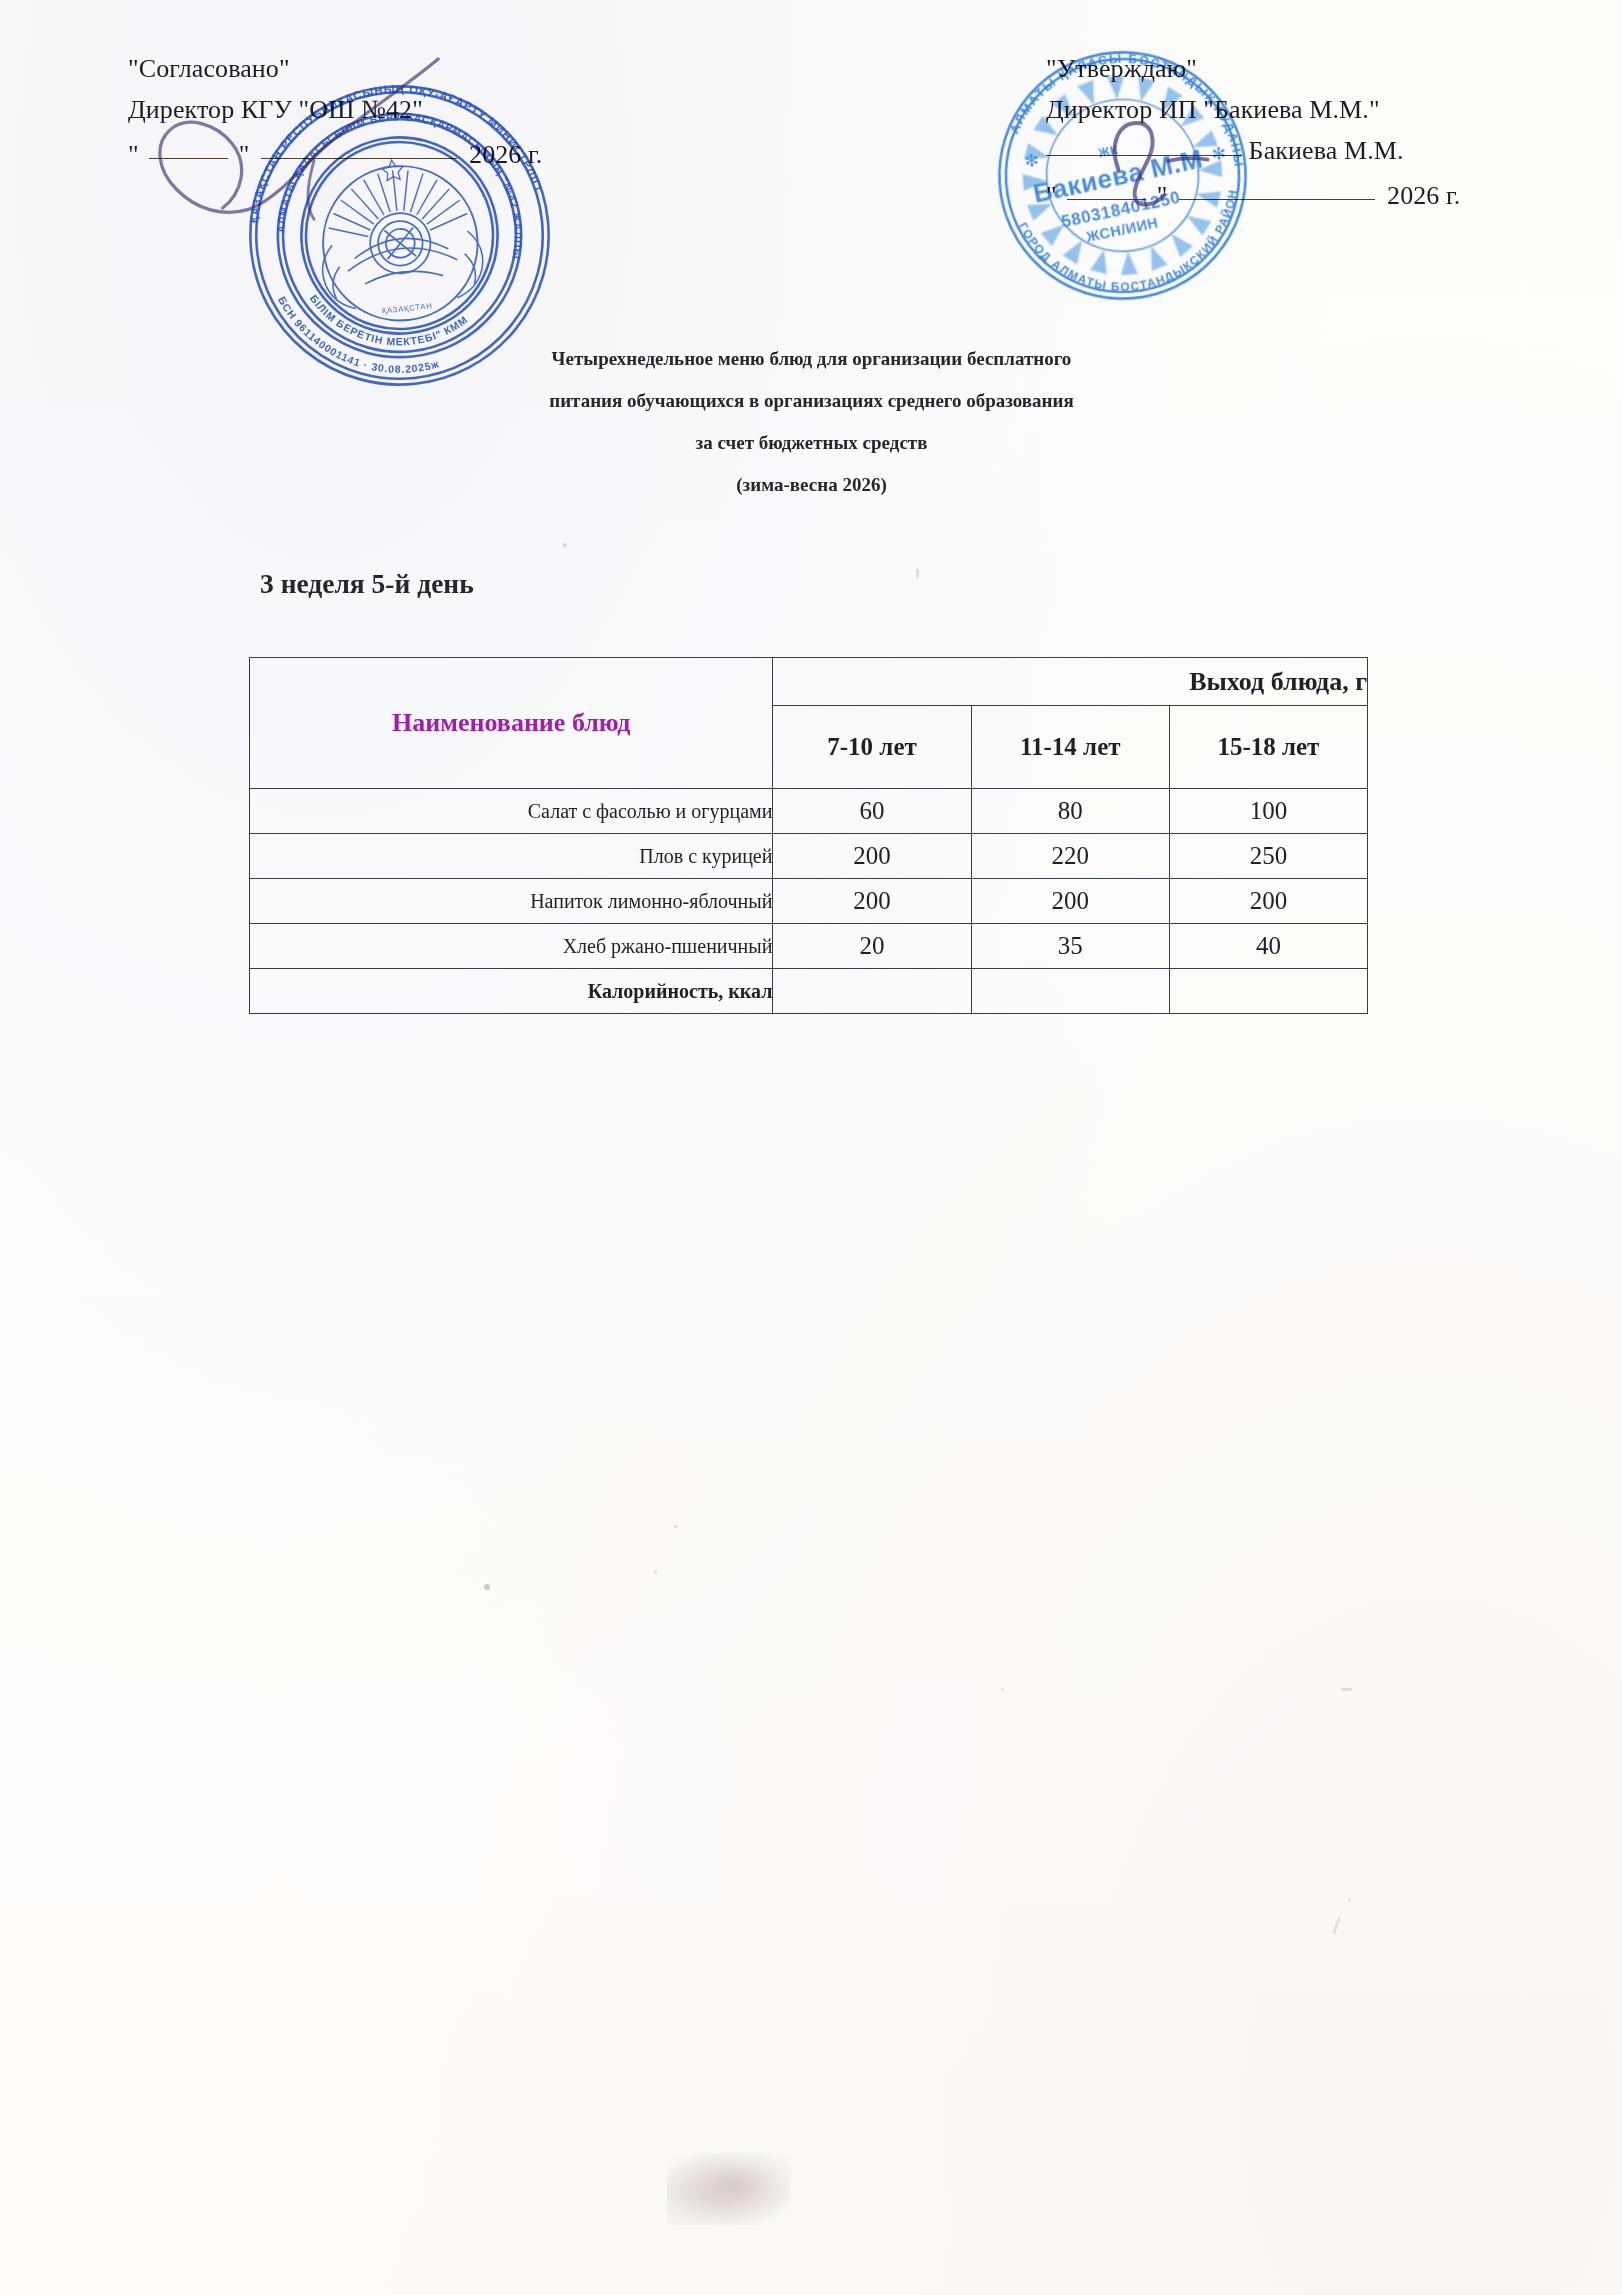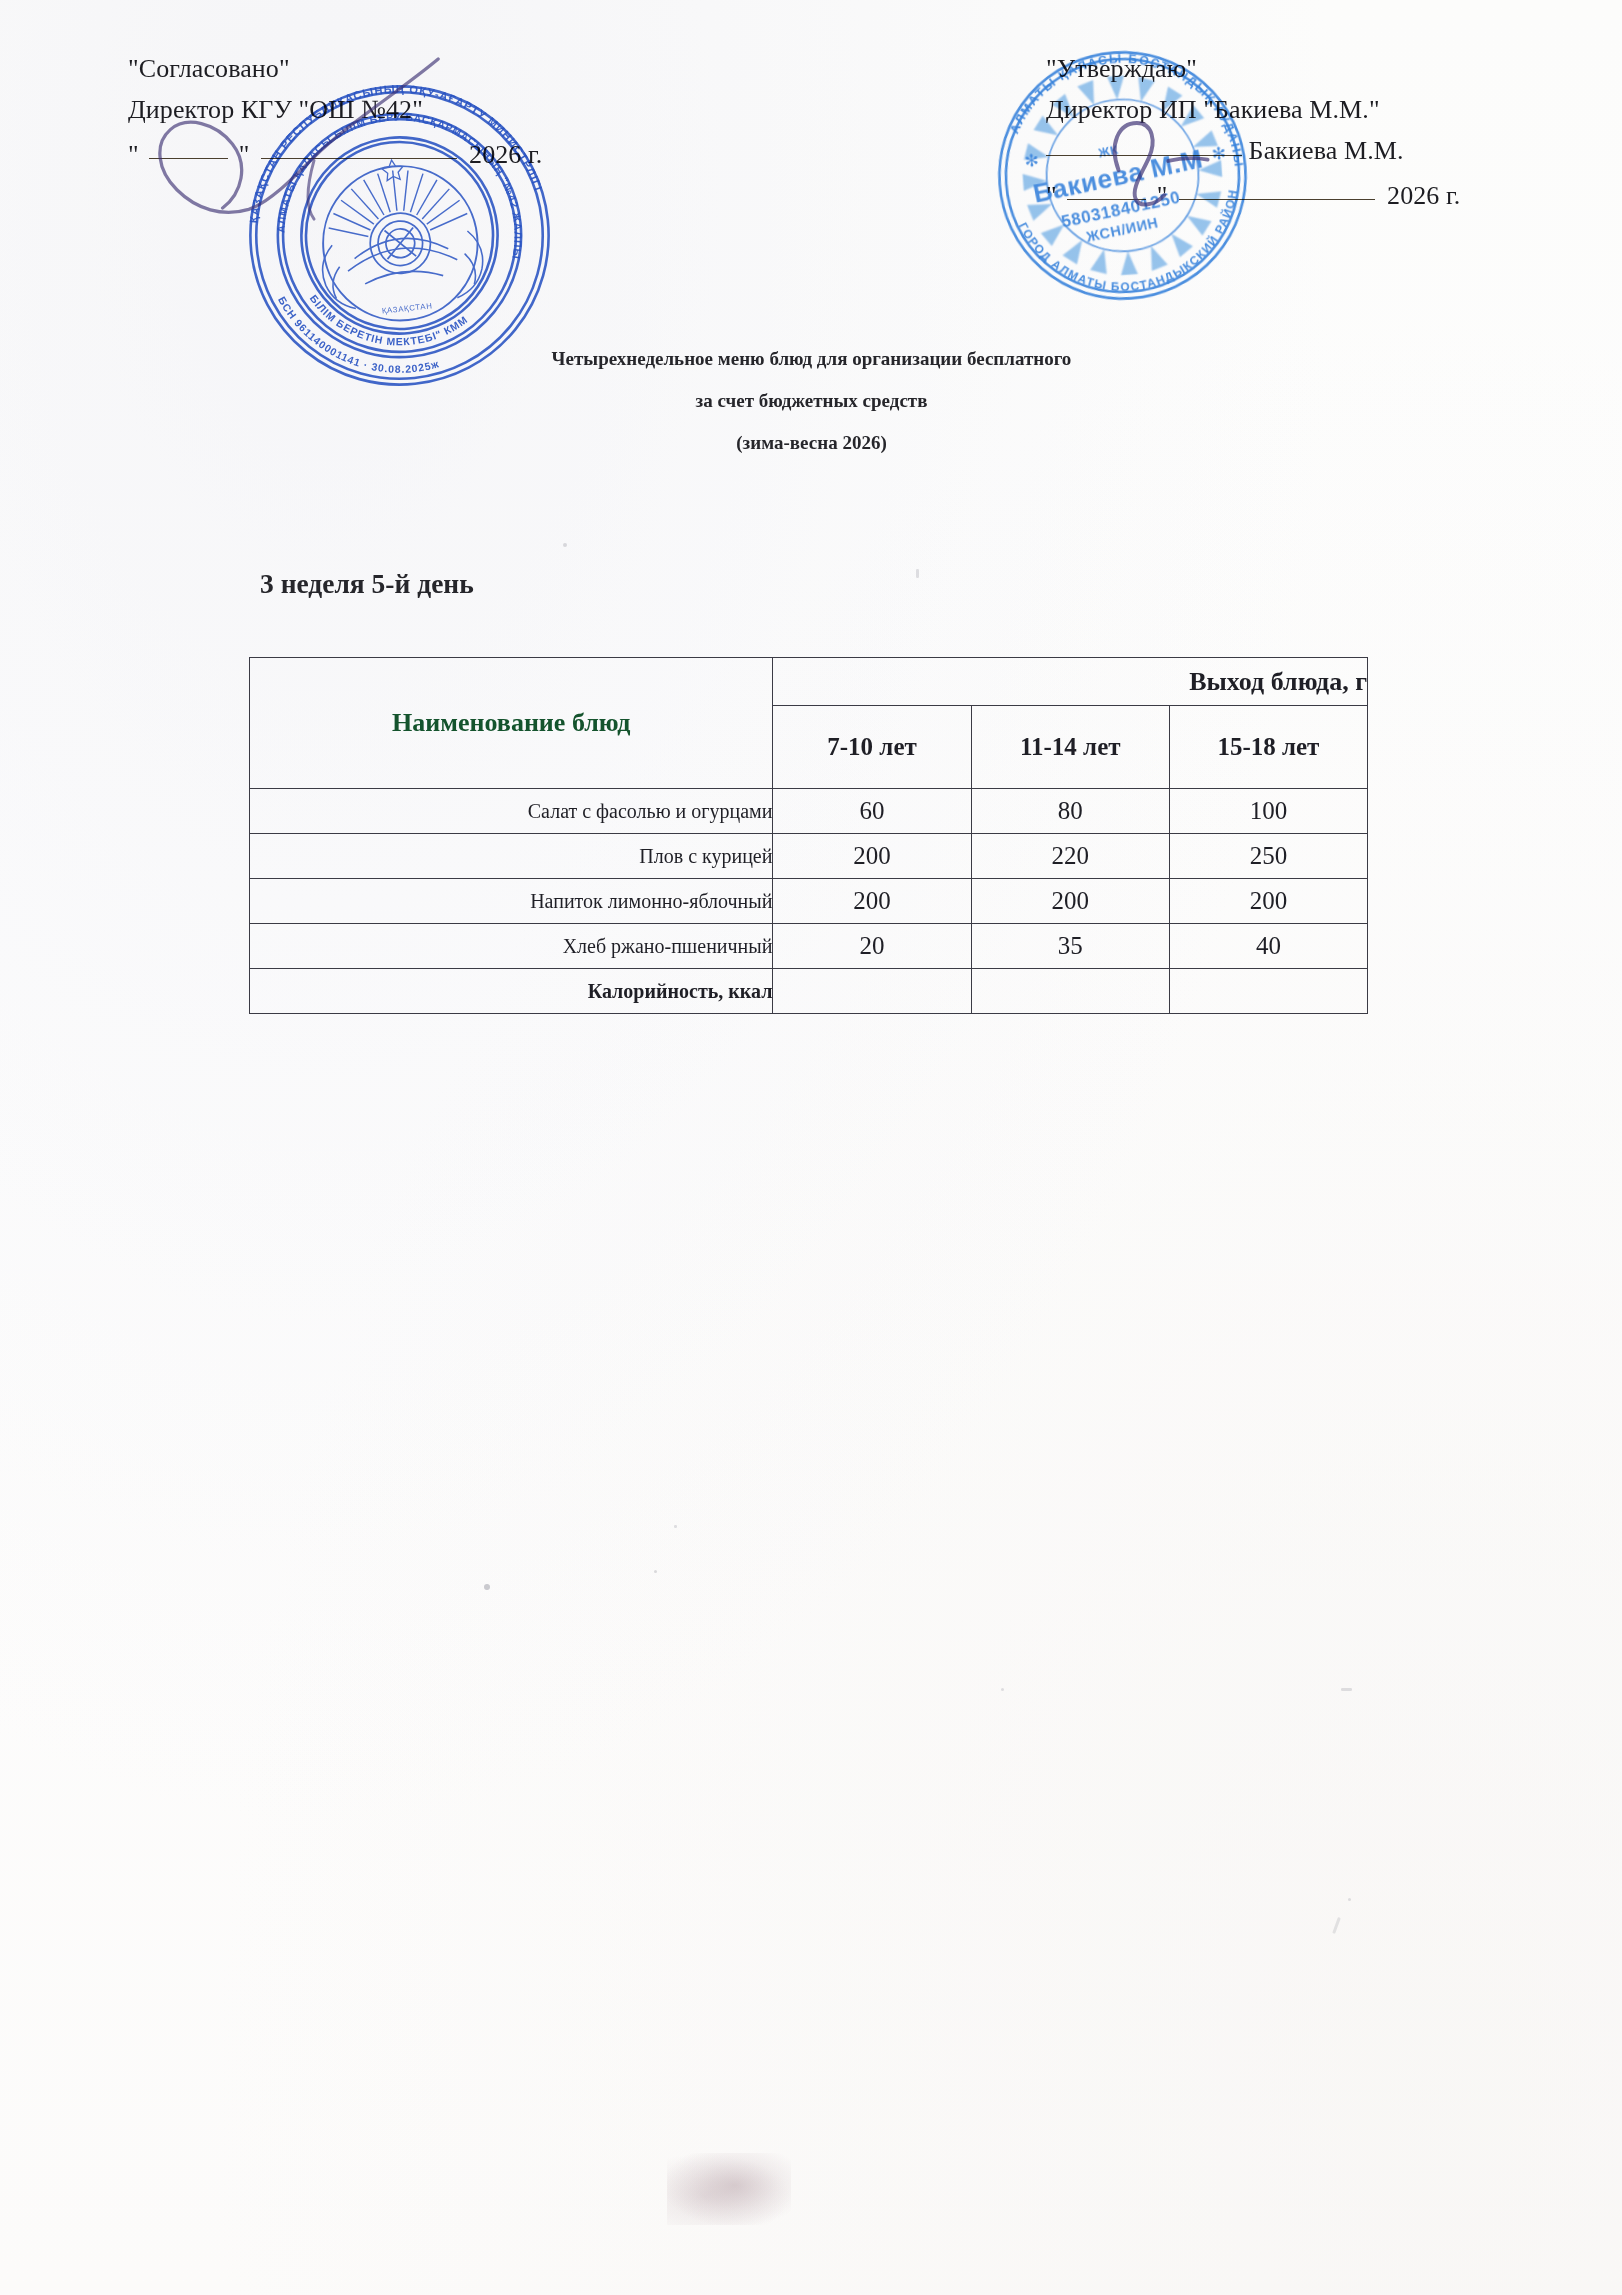--- a/index.html
+++ b/index.html
@@ -119,21 +119,21 @@
     vertical-align: middle;
   }
   table.menu col.c-name { width: 523px; }
   table.menu col.c-age  { width: 198px; }
 
   th.th-name {
     font-size: 26px;
     font-weight: bold;
     text-align: center;
     height: 130px;
-    color: #14532d;
+    color: #a21caf;
   }
   th.th-group {
     font-size: 26px;
     font-weight: bold;
     text-align: right;
     height: 47px;
     color: #1f1f26;
   }
   th.th-age {
     font-size: 25px;
@@ -376,20 +376,21 @@
   </svg>
 
   <svg class="pen-mark" style="left:1040px; top:98px;" width="216" height="118" viewBox="0 0 330 180" aria-hidden="true">
     <path d="M 120,110 C 105,70 120,38 148,38 C 172,38 178,66 166,92
              C 154,118 140,138 146,154 C 152,168 176,164 190,148" fill="none" stroke="#3b2f72" stroke-width="6" stroke-linecap="round" opacity="0.9"></path>
     <path d="M 196,96 C 212,92 234,90 256,94" fill="none" stroke="#3b2f72" stroke-width="6" stroke-linecap="round" opacity="0.9"></path>
   </svg>
 
   <div class="doc-title">
     <span class="ln">Четырехнедельное меню блюд для организации бесплатного</span>
+    <span class="ln">питания обучающихся в организациях среднего образования</span>
     <span class="ln">за счет бюджетных средств</span>
     <span class="ln">(зима-весна 2026)</span>
   </div>
 
   <div class="week-label">3 неделя 5-й день</div>
 
   <div class="menu-table-wrap">
     <table class="menu">
       <colgroup>
         <col class="c-name">

